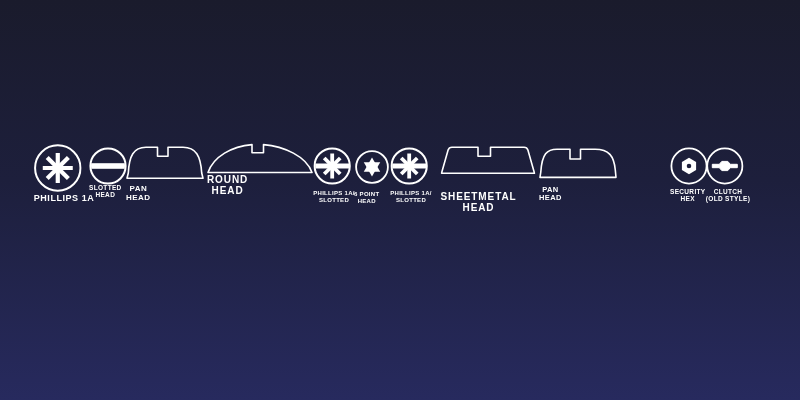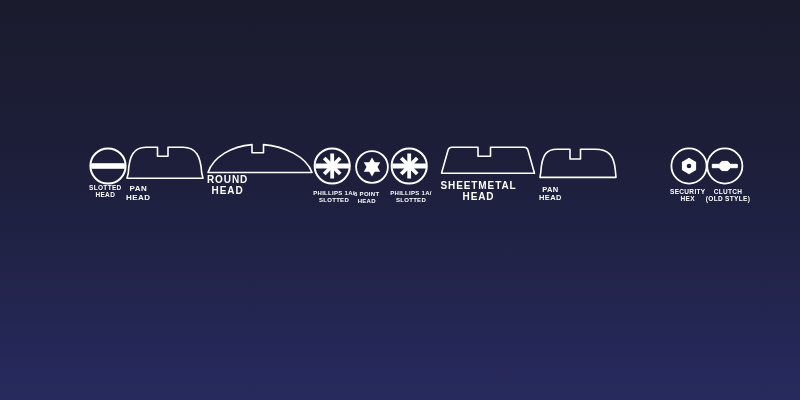--- a/index.html
+++ b/index.html
@@ -35,20 +35,32 @@
   .fs8  { font-size:8px;  letter-spacing:0.06em; }
   .fs75 { font-size:7.5px; }
   .fs65 { font-size:6.5px; }
   .fs6  { font-size:6px; }
 </style>
 </head>
 <body>
 
 <div id="stage">
 
+  <div class="item" style="left:64px; top:144px">
+    <svg class="icon" width="48" height="48" viewBox="0 0 48 48">
+      <circle cx="24" cy="24" r="22.7" fill="none" stroke="#fff" stroke-width="2"></circle>
+      <g stroke="#fff" stroke-width="4.2">
+        <line x1="9" y1="24" x2="39" y2="24"></line>
+        <line x1="24" y1="9" x2="24" y2="39"></line>
+        <line x1="13.4" y1="13.4" x2="34.6" y2="34.6"></line>
+        <line x1="13.4" y1="34.6" x2="34.6" y2="13.4"></line>
+      </g>
+    </svg>
+    <div class="label fs9" style="margin-top:2px">PHILLIPS 1A</div>
+  </div>
 
   <div class="item" style="left:108px; top:147px">
     <svg class="icon" width="38" height="38" viewBox="0 0 38 38">
       <defs>
           <clipPath id="clipSlot">
             <circle cx="19" cy="19" r="17"></circle>
           </clipPath>
         </defs>
       <circle cx="19" cy="19" r="17.6" fill="none" stroke="#fff" stroke-width="2"></circle>
       <rect x="0.5" y="16.2" width="37" height="5.6" fill="#fff" clip-path="url(#clipSlot)"></rect>
@@ -118,21 +130,21 @@
       </g>
     </svg>
     <div class="label fs6" style="margin-top:5px">PHILLIPS 1A/
 SLOTTED</div>
   </div>
 
   <div class="item" style="left:488px; top:144px">
     <svg class="icon" width="95" height="31" viewBox="0 0 95 31">
       <path d="M 1 29.3 L 7.6 6 C 8.2 4 9.2 3.2 11.5 3.2 L 37.5 3.2 L 37.5 12.3 L 50 12.3 L 50 3.2 L 83.5 3.2 C 85.8 3.2 86.8 4 87.4 6 L 94 29.3 Z" fill="none" stroke="#fff" stroke-width="1.6" stroke-linejoin="round"></path>
     </svg>
-    <div class="label fs10" style="margin-top:5px">SHEETMETAL
+    <div class="label fs10" style="margin-top:16px">SHEETMETAL
 HEAD</div>
   </div>
 
   <div class="item" style="left:578px; top:146px">
     <svg class="icon" width="78" height="33" viewBox="0 0 78 33">
       <path d="M 1 31.4 L 1.8 26 C 3 8 8 3.2 18 3.2 L 31 3.2 L 31 13 L 41.5 13 L 41.5 3.2 L 56 3.2 C 70 3.2 75 10 76.3 24 L 77 31.4 Z" fill="none" stroke="#fff" stroke-width="1.6" stroke-linejoin="round"></path>
     </svg>
     <div class="label fs75" style="margin-top:7px">PAN
 HEAD</div>
   </div>

